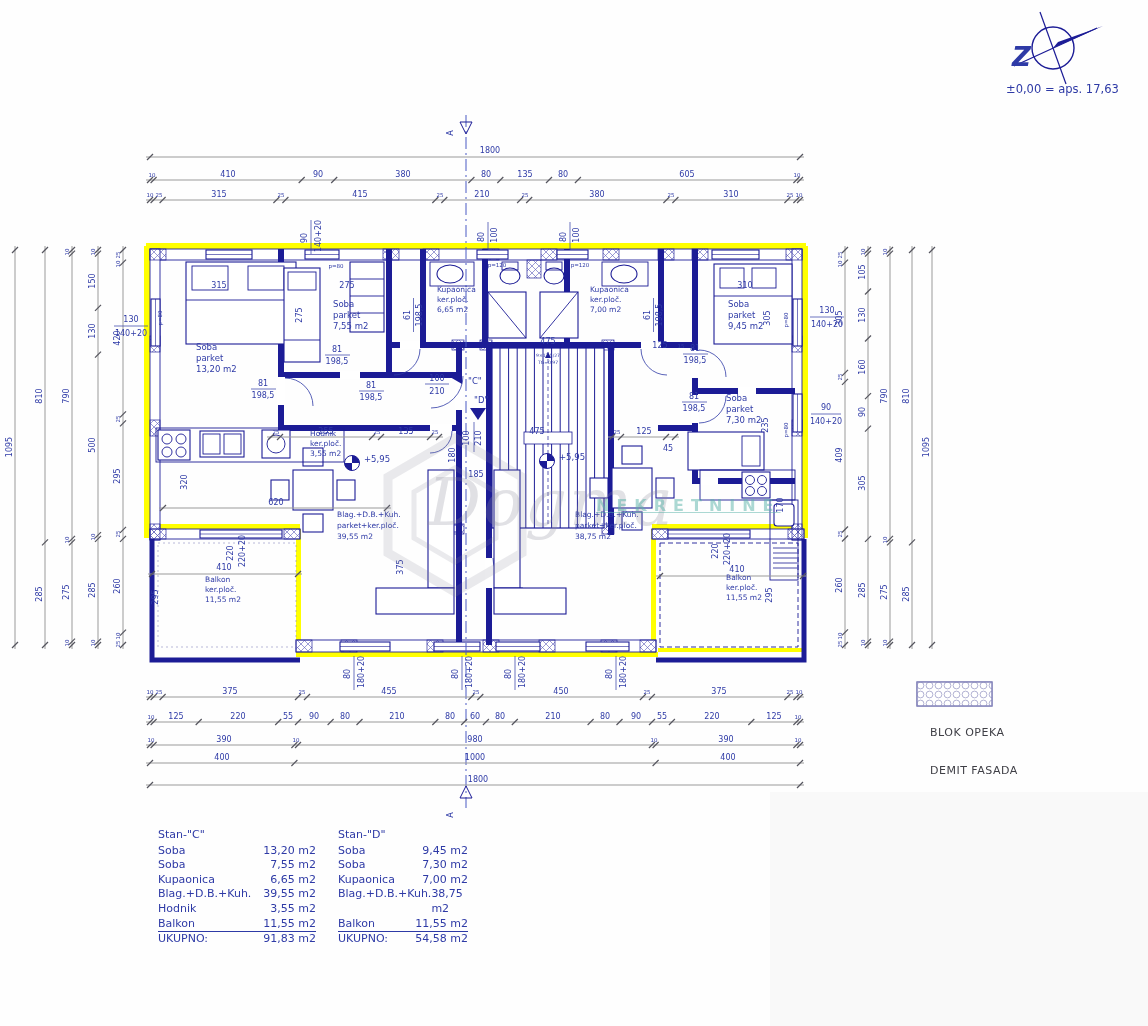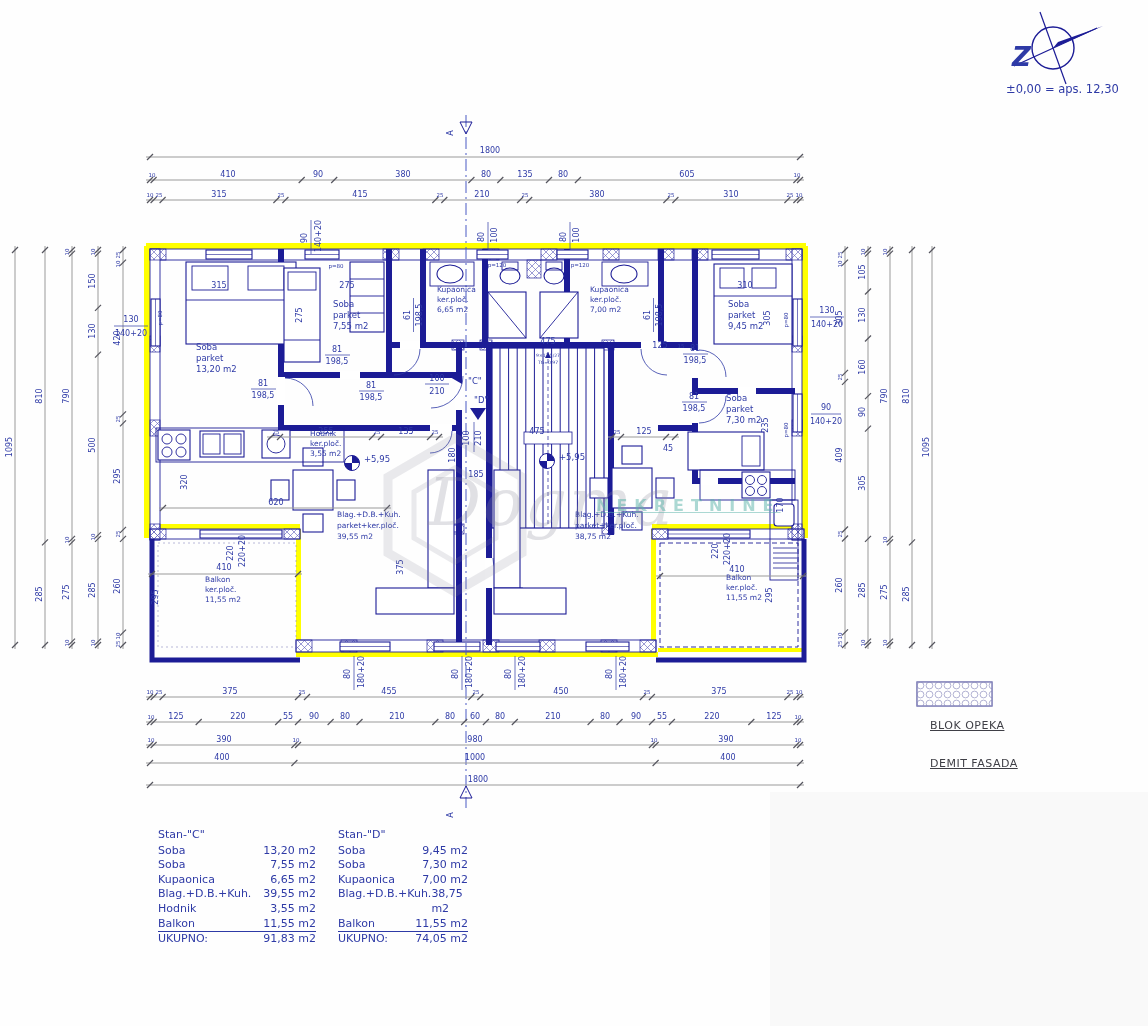--- a/index.html
+++ b/index.html
@@ -20,21 +20,21 @@
   .fix{fill:#ffffff;stroke:#1c1c96;stroke-width:1.1;}
   .fixthin{fill:none;stroke:#1c1c96;stroke-width:.9;}
   .arc{fill:none;stroke:#2e3aa6;stroke-width:.8;}
   .watermark{position:absolute;left:428px;top:438px;font-size:66px;font-style:italic;
              font-family:"DejaVu Serif","Liberation Serif",serif;color:rgba(140,140,155,.26);
              letter-spacing:2px;pointer-events:none;margin-top:26px;}
   .watersub{position:absolute;left:596px;top:496px;font-size:16px;letter-spacing:7px;
             color:rgba(88,178,168,.5);font-weight:bold;pointer-events:none;text-decoration:underline;}
   .note{position:absolute;left:1006px;top:82px;font-size:11.5px;color:#2e3aa6;}
   .legend{position:absolute;left:916px;top:681px;color:#3f3f46;font-size:11px;}
-  .legend-row{display:flex;height:26px;margin-bottom:12px;text-decoration:underline;}
+  .legend-row{display:flex;align-items:center;height:26px;margin-bottom:12px;}
   .legend-label{margin-left:14px;letter-spacing:.5px;}
   .apt{position:absolute;color:#2e3aa6;font-size:11px;line-height:14.6px;}
   #aptC{left:158px;top:828px;width:158px;}
   #aptD{left:338px;top:828px;width:130px;}
   .apt-title{margin-bottom:1px;}
   .apt-row{display:flex;justify-content:space-between;}
   .apt-row.last{border-bottom:1px solid #2e3aa6;}
   .faint{position:absolute;left:770px;top:792px;width:378px;height:234px;background:#f4f4f4;opacity:.55;}
 </style>
 </head>
@@ -902,21 +902,21 @@
 
     <g stroke="rgba(140,140,155,.18)" fill="none">
       <path d="M455,438 L522,477 L522,553 L455,592 L388,553 L388,477 Z" stroke-width="9"></path>
       <path d="M455,468 L496,492 L496,538 L455,562 L414,538 L414,492 Z" stroke-width="5"></path>
     </g>
   </svg>
 
   <div class="watermark">Dogma</div>
   <div class="watersub">NEKRETNINE</div>
 
-  <div class="note">±0,00 = aps. 12,30</div>
+  <div class="note">±0,00 = aps. 17,63</div>
 
   <div class="legend">
     <div class="legend-row">
       <svg width="77" height="26">
         <rect x="1" y="1" width="75" height="24" fill="url(#xh)" stroke="#8585bb"></rect>
       </svg>
       <span class="legend-label">AB</span>
     </div>
     <div class="legend-row">
       <svg width="77" height="26">
@@ -980,17 +980,17 @@
       <div class="apt-row">
         <span>Blag.+D.B.+Kuh.</span>
         <span>38,75 m2</span>
       </div>
       <div class="apt-row last">
         <span>Balkon</span>
         <span>11,55 m2</span>
       </div>
       <div class="apt-row">
         <span>UKUPNO:</span>
-        <span>74,05 m2</span>
+        <span>54,58 m2</span>
       </div>
     </div>
 
 </div>
 
 </body></html>

